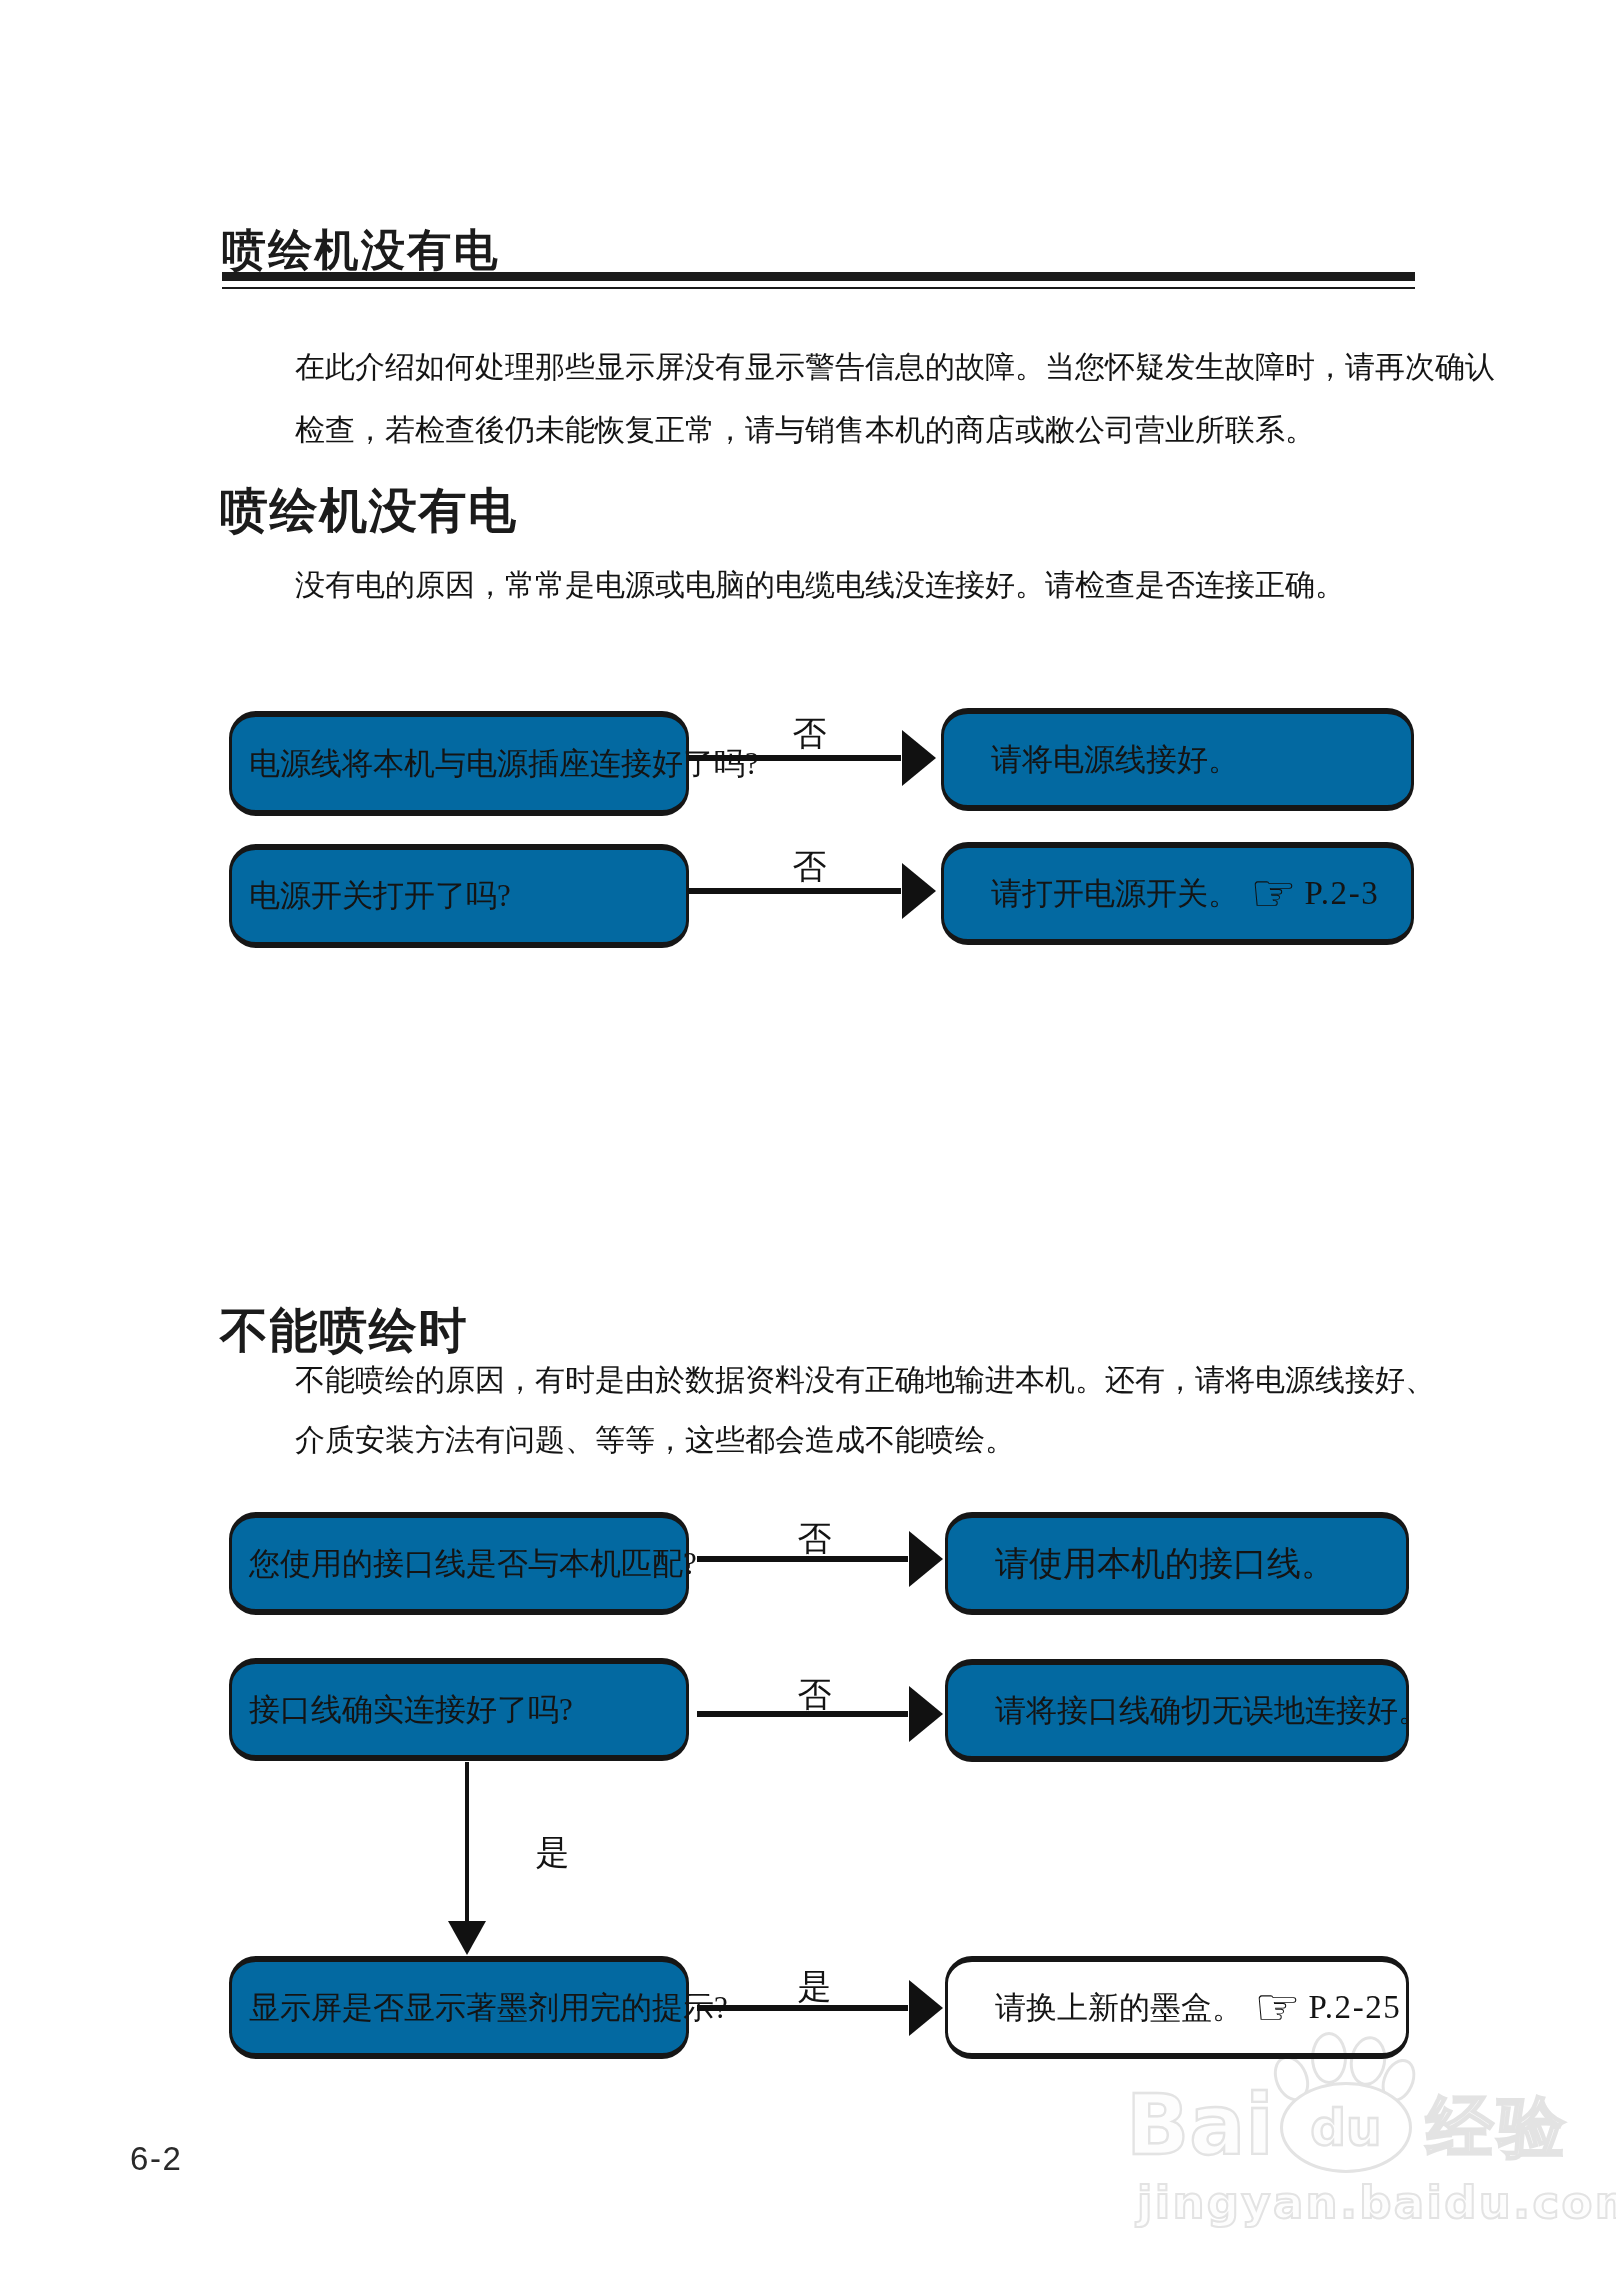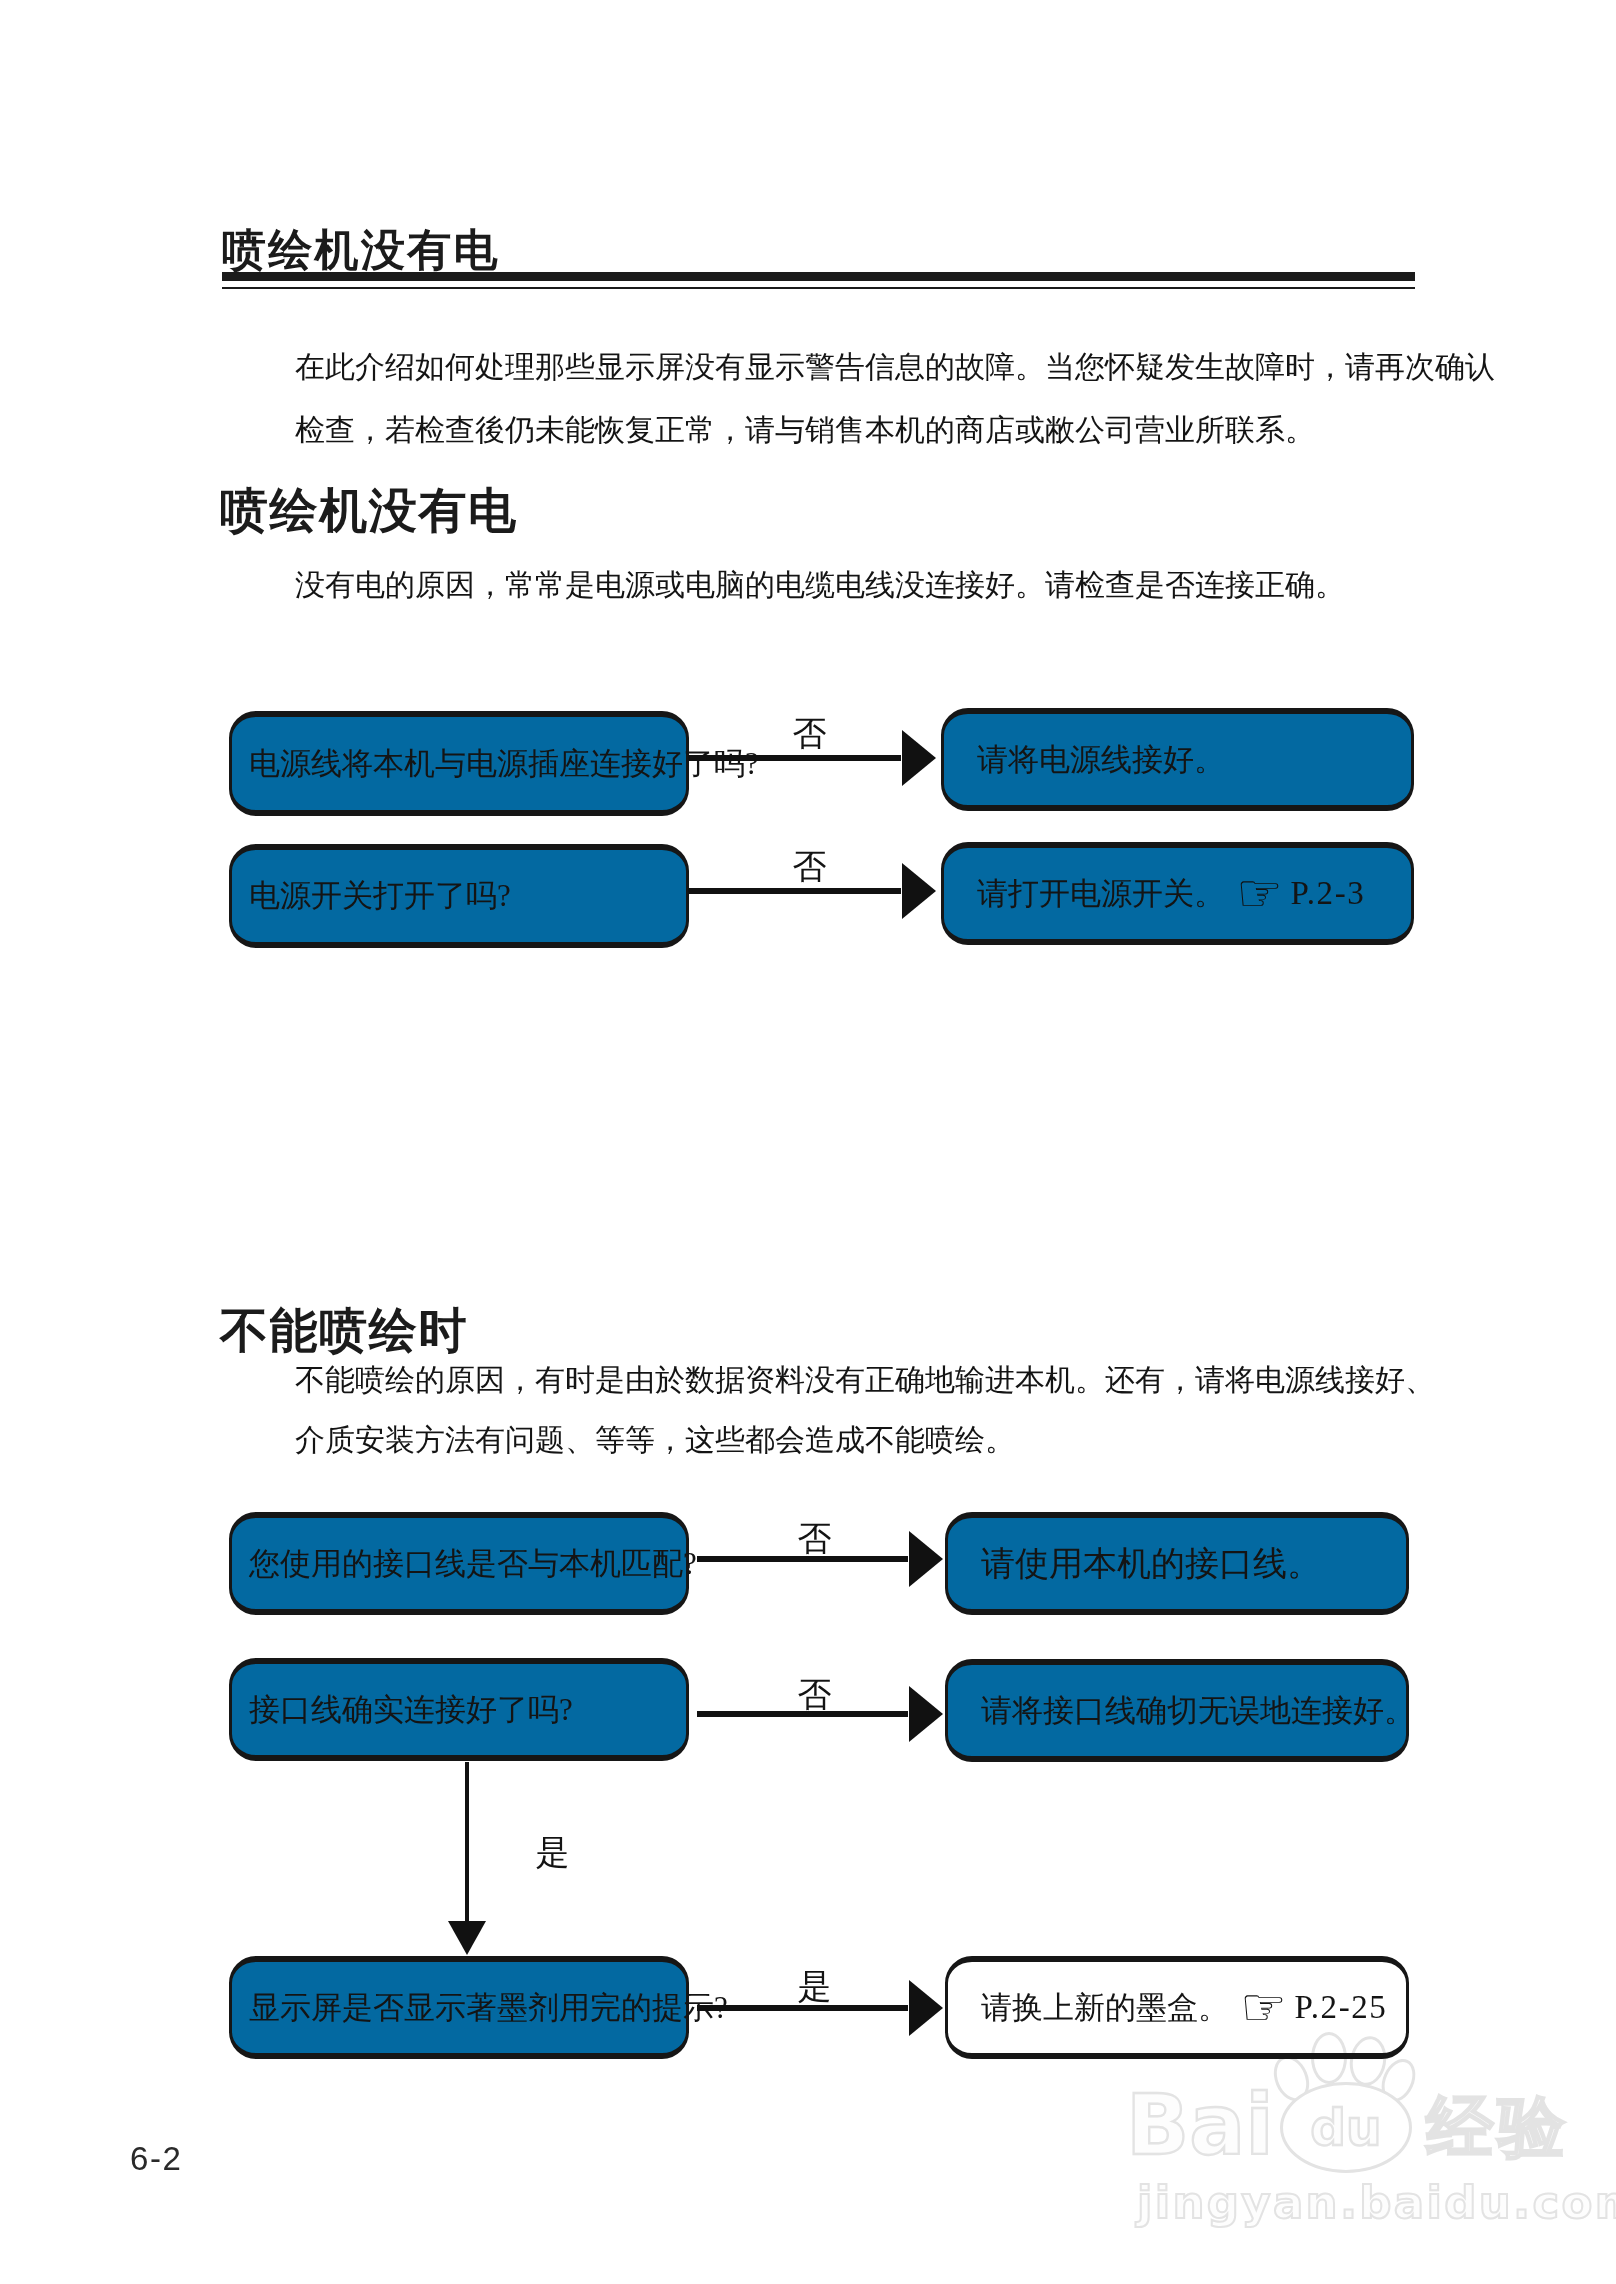--- a/index.html
+++ b/index.html
@@ -44,21 +44,21 @@
     background:#0369a1;
     border:3.1px solid #161616;
     border-top-width:6.3px;border-bottom-width:6.3px;
     border-radius:27px;
     display:flex;align-items:center;
     font-size:31px;color:#141414;
     white-space:nowrap;
     box-sizing:border-box;
   }
   .fbox.q{padding-left:17px;}
-  .fbox.a{padding-left:33px;align-items:center;}
+  .fbox.a{padding-left:47px;align-items:center;}
   .fbox.big{font-size:34px;}
   .fbox.overlay{background:transparent;z-index:4;}
   
   .shaft{position:absolute;height:5.5px;background:#111;}
   .head{
     position:absolute;width:0;height:0;
     border-top:28px solid transparent;
     border-bottom:28px solid transparent;
     border-left:34px solid #111;
   }

